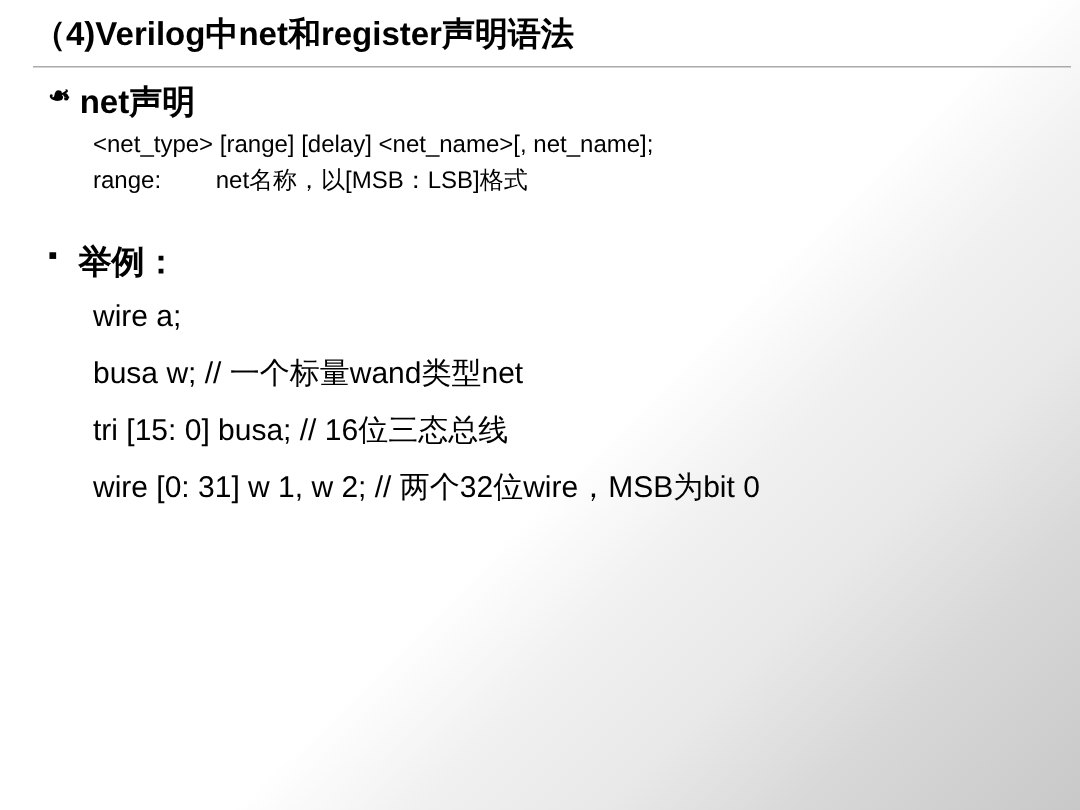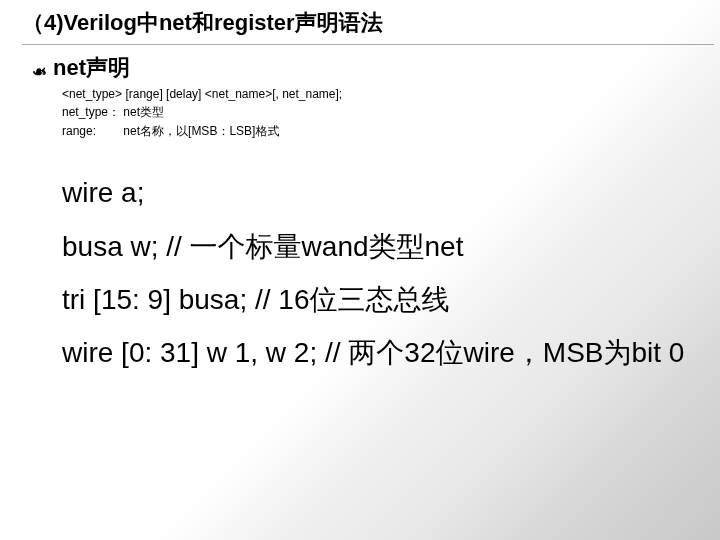--- a/index.html
+++ b/index.html
@@ -32,79 +32,81 @@
     margin: 6px 0 8px 0;
   }
   .sec {
     margin-left: 10px;
   }
   .sec-head {
     font-size: 22px;
     font-weight: bold;
     color: #000;
     display: flex;
-    align-items: flex-end;
+    align-items: flex-start;
     gap: 4px;
     margin-bottom: 2px;
   }
   .bullet-swirl::before {
     content: "❧";
     font-size: 18px;
     color: #000;
     display: inline-block;
     transform: scaleX(-1);
     margin-right: 2px;
   }
   .body-text {
-    font-size: 12px;
+    font-size: 16px;
     color: #000;
     line-height: 1.55;
     margin-left: 30px;
     font-weight: 500;
   }
   .gap {
     height: 26px;
   }
   .bullet-square::before {
     content: "▪";
     font-size: 18px;
     color: #000;
     margin-right: 10px;
   }
   .ex-lines {
-    font-size: 28px;
+    font-size: 20px;
     color: #000;
     line-height: 1.9;
     margin-left: 30px;
     font-weight: 500;
   }
 </style>
 </head>
 <body>
 <div class="slide">
 
   <div class="title">（4)Verilog中net和register声明语法</div>
 
   <hr class="hr-line">
 
   <div class="sec">
     <div class="sec-head bullet-swirl">
       <span>net声明</span>
     </div>
     <div class="body-text">
       <div>&lt;net_type&gt; [range] [delay] &lt;net_name&gt;[, net_name];</div>
-      <div>net_type： net类型</div>
       <div>range:   net名称，以[MSB：LSB]格式</div>
     </div>
   </div>
 
   <div class="gap"></div>
 
   <div class="sec">
+    <div class="sec-head bullet-square">
+      <span>举例：</span>
+    </div>
     <div class="ex-lines">
       <div>wire a;</div>
       <div>busa  w; // 一个标量wand类型net</div>
-      <div>tri [15: 9] busa; // 16位三态总线</div>
+      <div>tri [15: 0] busa; // 16位三态总线</div>
       <div>wire [0: 31] w 1, w 2; // 两个32位wire，MSB为bit 0</div>
     </div>
   </div>
 
 </div>
 
 </body></html>

